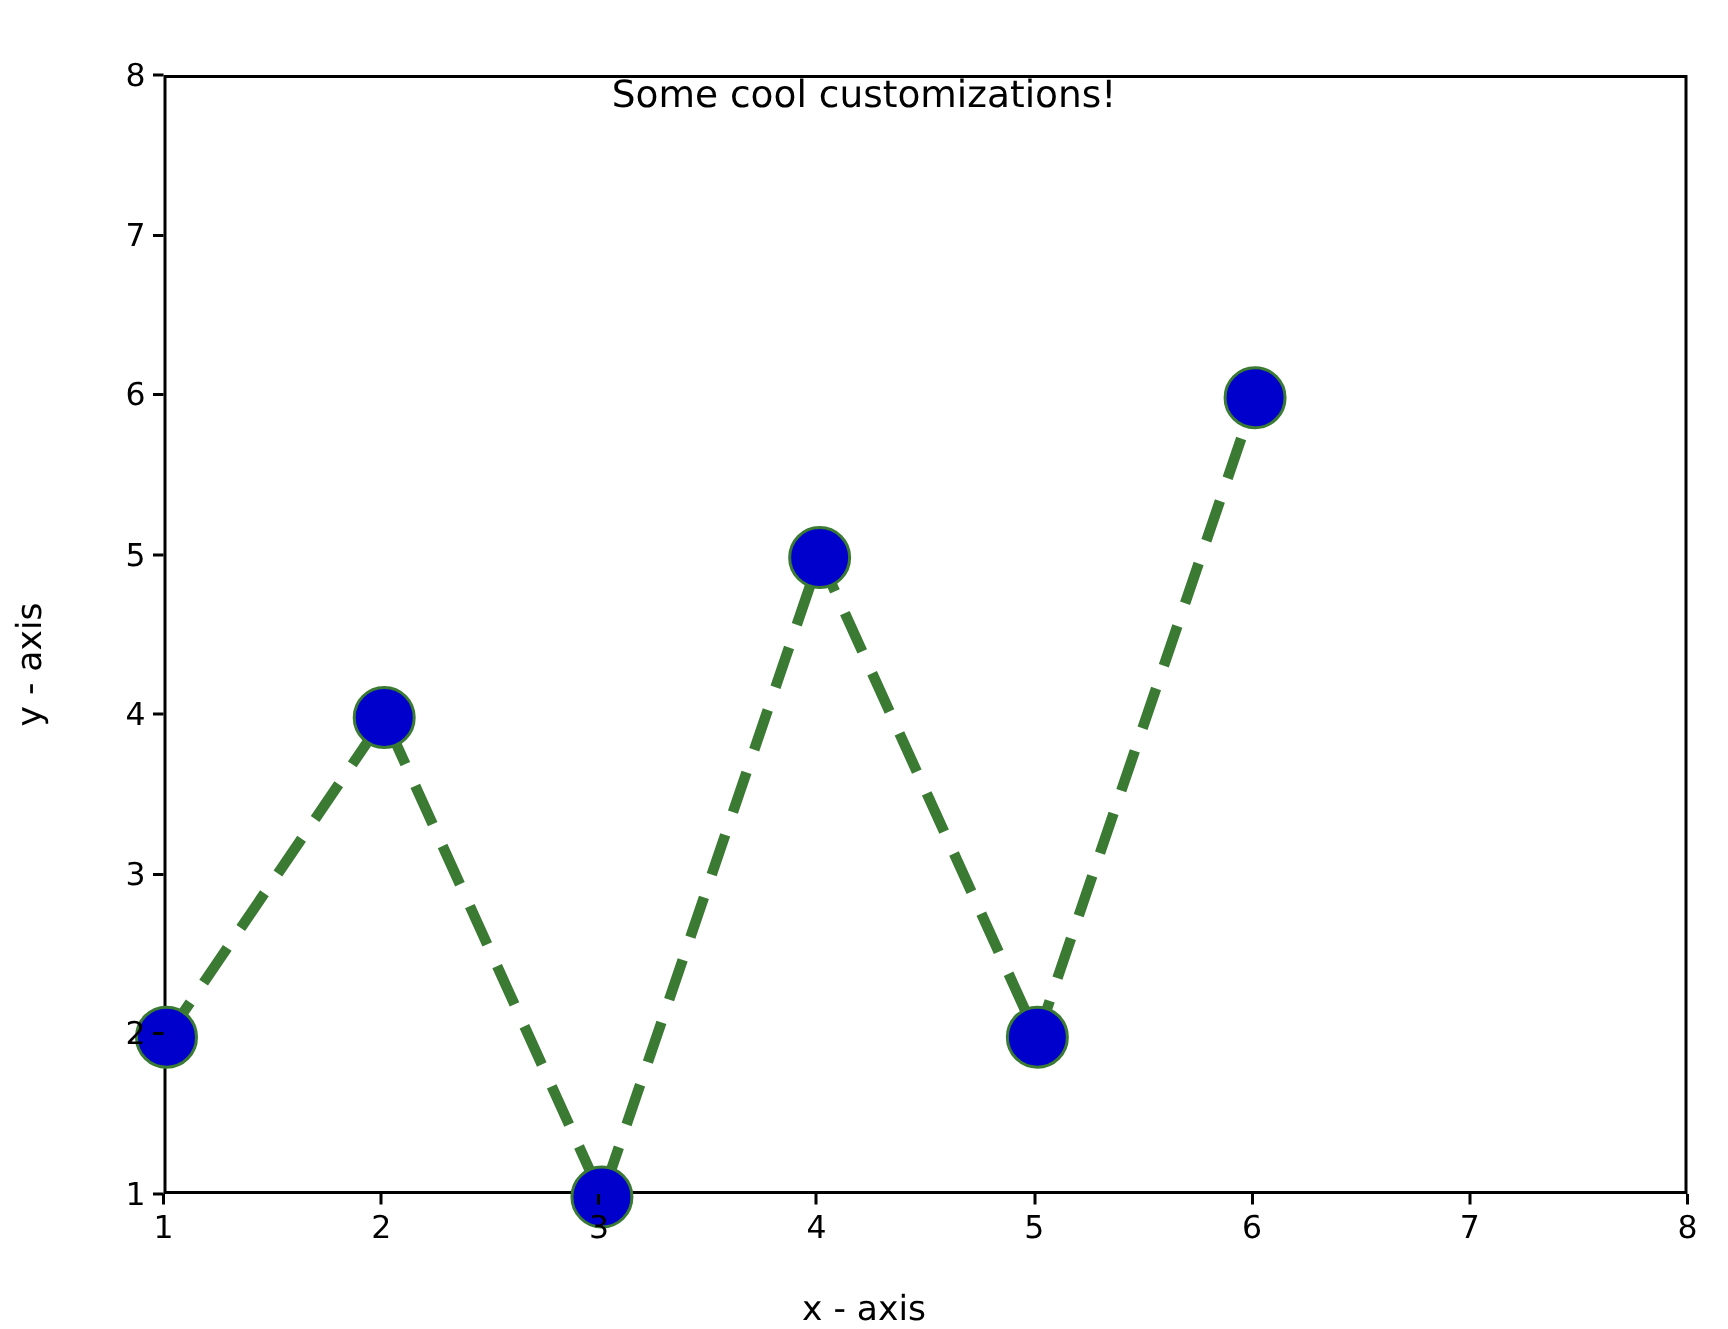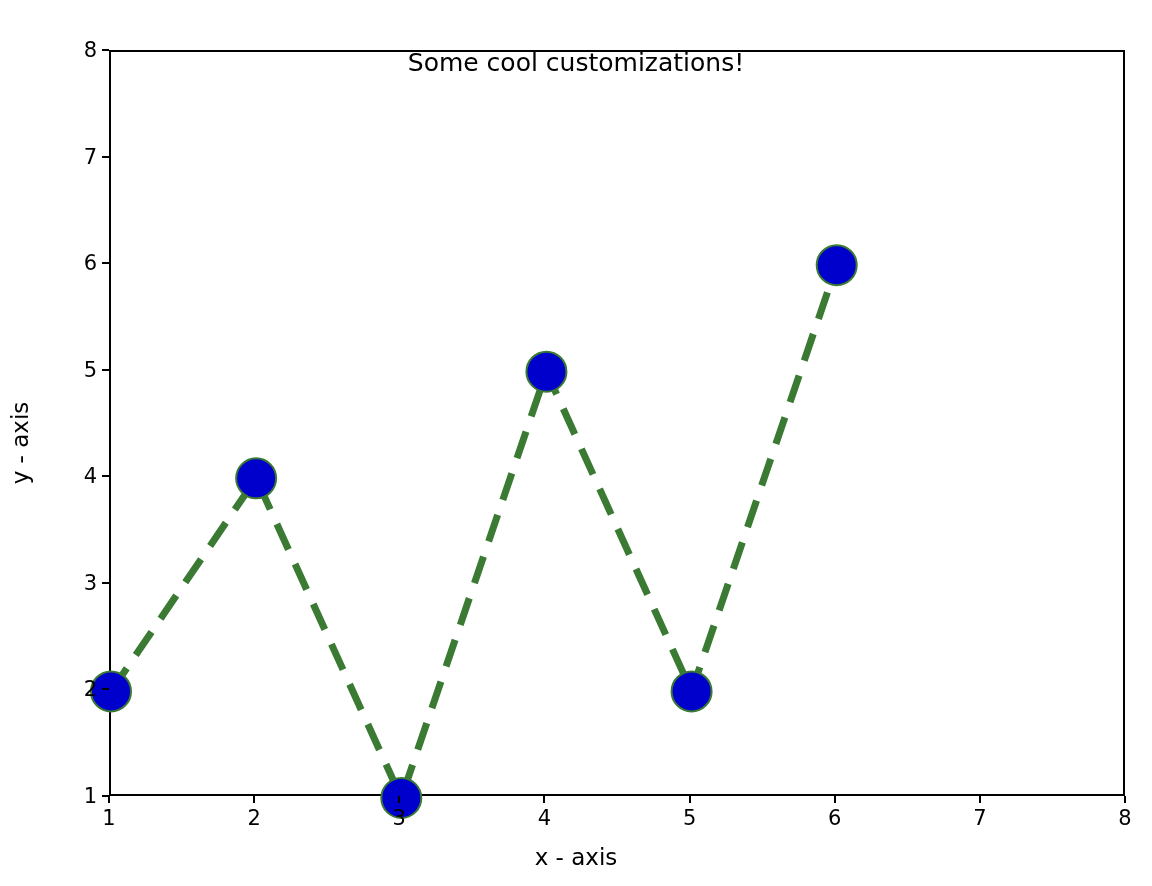--- a/index.html
+++ b/index.html
@@ -34,21 +34,21 @@
     .plot-area {
       position: absolute;
       left: 109px;
       top: 50px;
       width: 1016px;
       height: 746px;
       border: 2px solid #000;
     }
     .xlabel {
       position: absolute;
-      bottom: 16px;
+      bottom: 0;
       left: 0;
       width: 100%;
       text-align: center;
       font-size: 23px;
       color: #000;
     }
     .ylabel {
       position: absolute;
       left: 20px;
       top: 50%;

